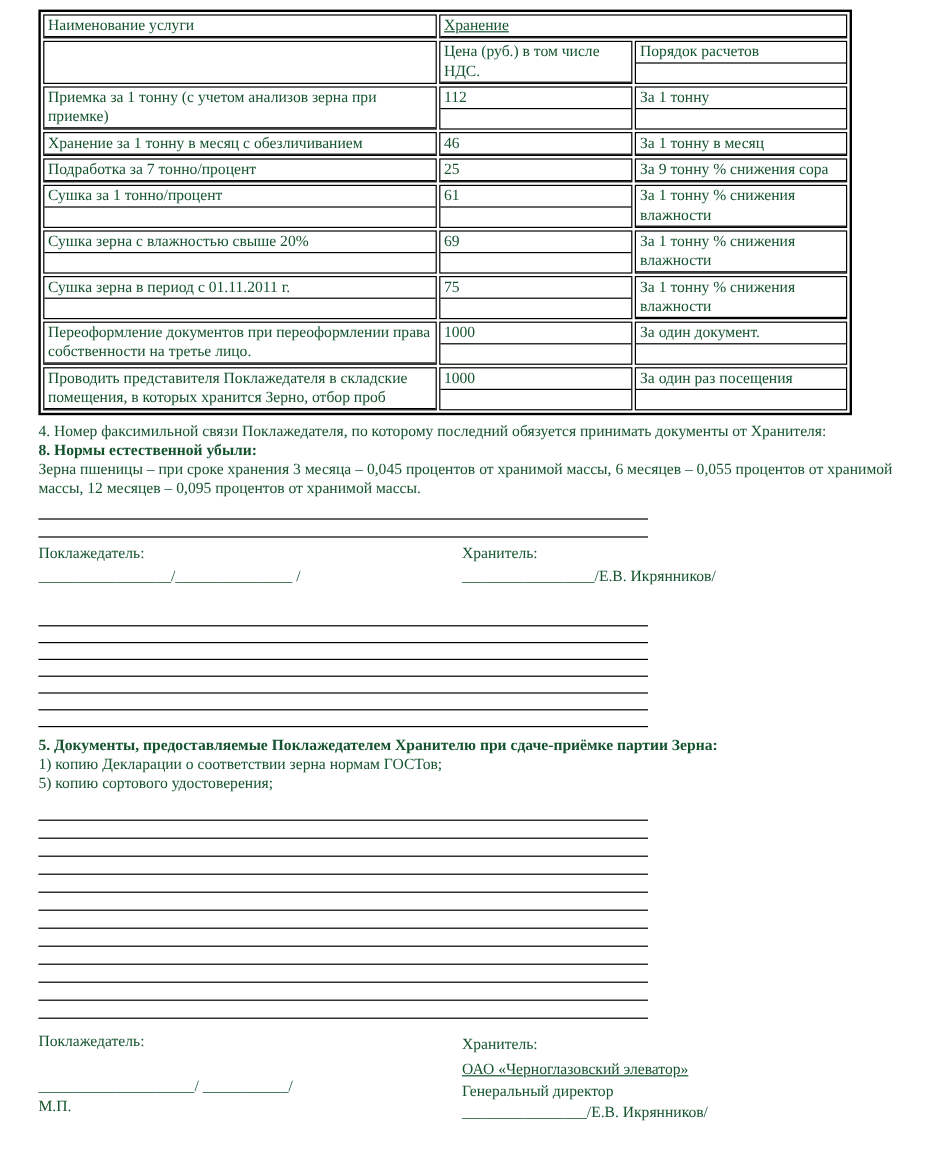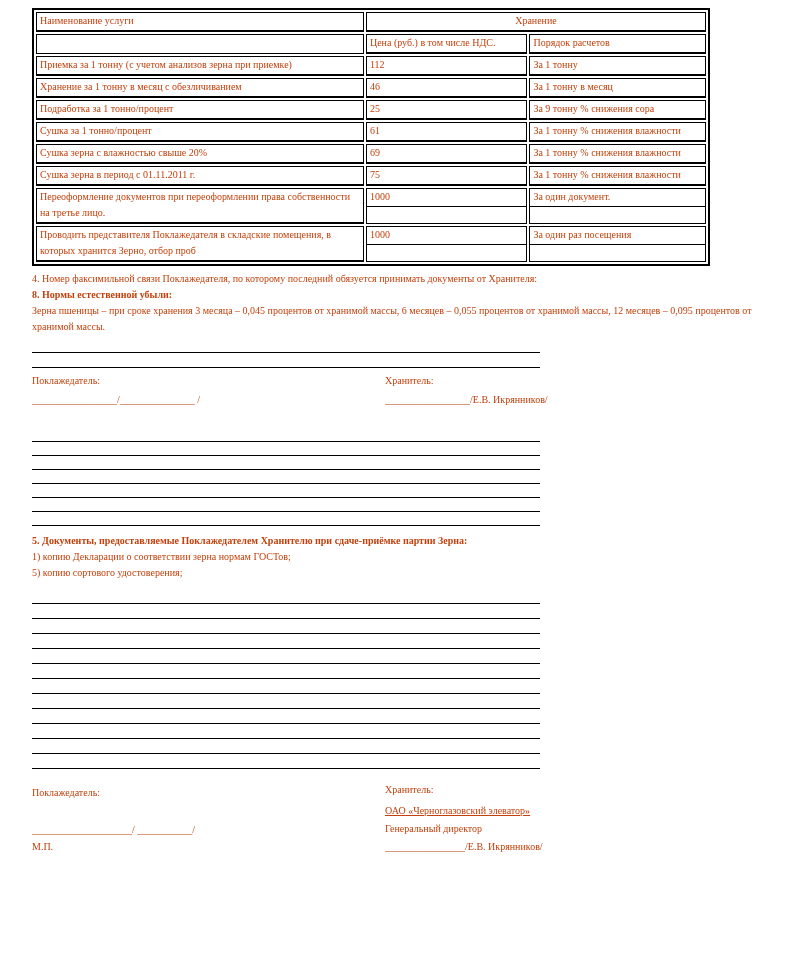--- a/index.html
+++ b/index.html
@@ -1,23 +1,23 @@
 <!DOCTYPE html>
 <html lang="ru"><head>
 <meta charset="utf-8">
 <style>
   html,body{margin:0;padding:0;background:#fff;}
   .page{
     position:relative;
     width:792px;height:962px;
     box-sizing:border-box;
     background:#ffffff;
-    color:#c2410c;
+    color:#14532d;
     font-family:"Liberation Serif","DejaVu Serif",serif;
-    font-size:10px;
+    font-size:13px;
     line-height:16px;
     padding:8px 34px 0 32px;
     overflow:hidden;
   }
   
   table.price-table{
     border-collapse:separate;
     border-spacing:2px;
     border:2px solid #000;
     table-layout:fixed;
@@ -26,37 +26,37 @@
   table.price-table td{
     border:1px solid #000;
     padding:0;
     vertical-align:top;
   }
   .cellbox{
     border-bottom:1px solid #000;
     padding:0 3px 1px 3px;
     min-height:16px;
   }
-  .cellbox.center{text-align:center;}
+  .cellbox.center{text-decoration:underline;}
   td.empty-cell{min-height:34px;}
   
   .para{margin:0;}
   #item4{margin-top:5px;}
   .bold{font-weight:bold;}
   
   .rules{width:508px;}
   .rule{border-bottom:1px solid #000;}
   #rules-1{margin-top:3px;}
   #rules-1 .rule{height:14px;}
   #rules-2{margin-top:20px;}
   #rules-2 .rule{height:13px;}
   #rules-3{margin-top:8px;}
   #rules-3 .rule{height:14px;}
   
-  .sig-flex{display:flex;align-items:flex-end;}
+  .sig-flex{display:flex;}
   .sig-left{width:353px;flex:0 0 353px;}
   .sig-right{flex:1;}
   #sig1{margin-top:5px;}
   #sig1 .sig-line{margin-top:3px;}
   #sec6-title{margin-top:7px;}
   #sig2{margin-top:11px;}
   #sig2 .sig-left .sig-line{margin-top:21px;}
   #sig2 .sig-left .seal{margin-top:1px;}
   #sig2 .sig-right div{margin-top:2px;}
   #sig2 .sig-right .company{margin-top:5px;text-decoration:underline;}
@@ -107,21 +107,21 @@
           </td>
           <td>
             <div class="cellbox">46</div>
           </td>
           <td>
             <div class="cellbox">За 1 тонну в месяц</div>
           </td>
         </tr>
         <tr>
           <td>
-            <div class="cellbox">Подработка за 1 тонно/процент</div>
+            <div class="cellbox">Подработка за 7 тонно/процент</div>
           </td>
           <td>
             <div class="cellbox">25</div>
           </td>
           <td>
             <div class="cellbox">За 9 тонну % снижения сора</div>
           </td>
         </tr>
         <tr>
           <td>

